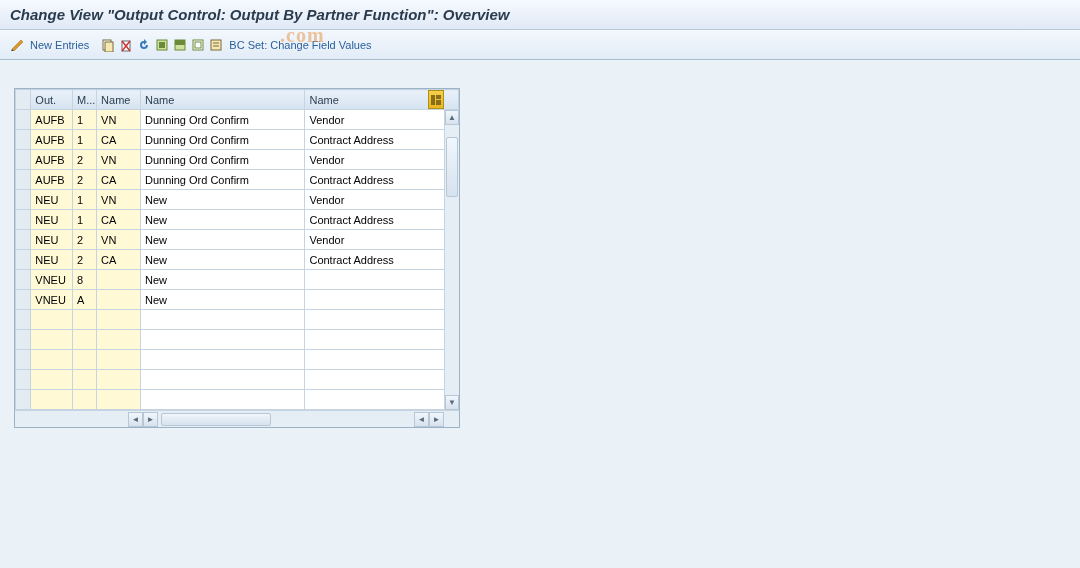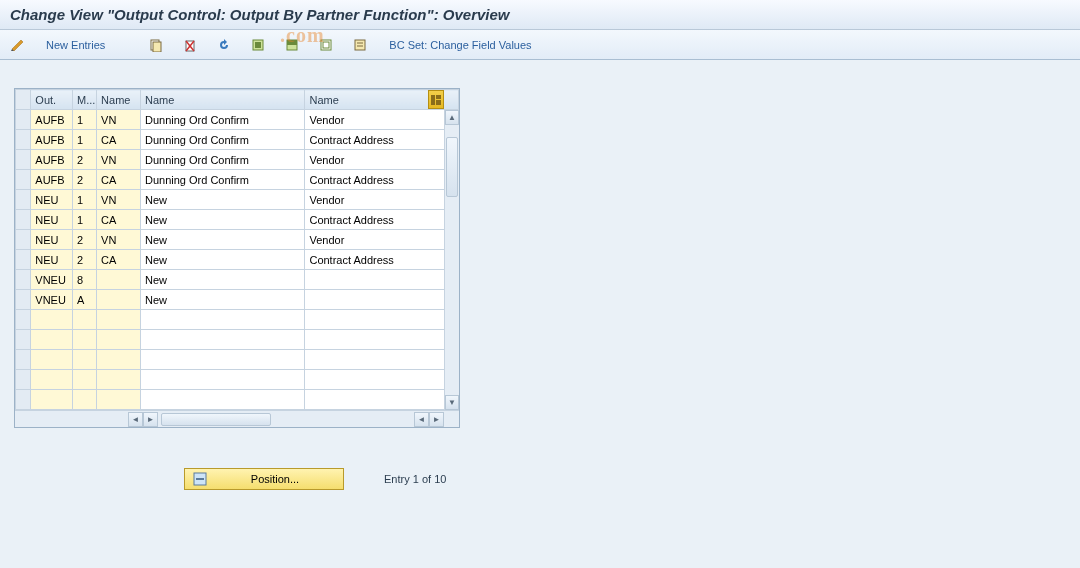--- a/index.html
+++ b/index.html
@@ -22,21 +22,21 @@
       font-style: italic;
       font-weight: bold;
       color: #2a3b4d;
     }
     .toolbar {
       background: linear-gradient(#f3f8fd, #e2ecf7);
       padding: 4px 8px;
       border-bottom: 1px solid #a9bed2;
       display: flex;
       align-items: center;
-      gap: 16px;
+      gap: 0;
       height: 30px;
     }
     .tb-icon {
       width: 18px;
       height: 18px;
       display: inline-flex;
       align-items: center;
       justify-content: center;
       border: 1px solid transparent;
       border-radius: 2px;
@@ -359,23 +359,13 @@
         <div class="hbtn">◄</div>
         <div class="hbtn">►</div>
         <div class="hthumb"></div>
         <div style="flex:1"></div>
         <div class="hbtn">◄</div>
         <div class="hbtn">►</div>
         <div style="width:15px"></div>
     </div>
   </div>
 
-  <div class="footer-row">
-    <div class="pos-btn">
-      <svg width="14" height="14">
-          <rect x="1" y="1" width="12" height="12" fill="#cde4f7" stroke="#5a7a9a"></rect>
-          <rect x="3" y="6" width="8" height="2" fill="#5a7a9a"></rect>
-        </svg>
-      <span class="label">Position...</span>
-    </div>
-    <span class="entry-text">Entry 1 of 10</span>
-  </div>
 </div>
 
 </body></html>

